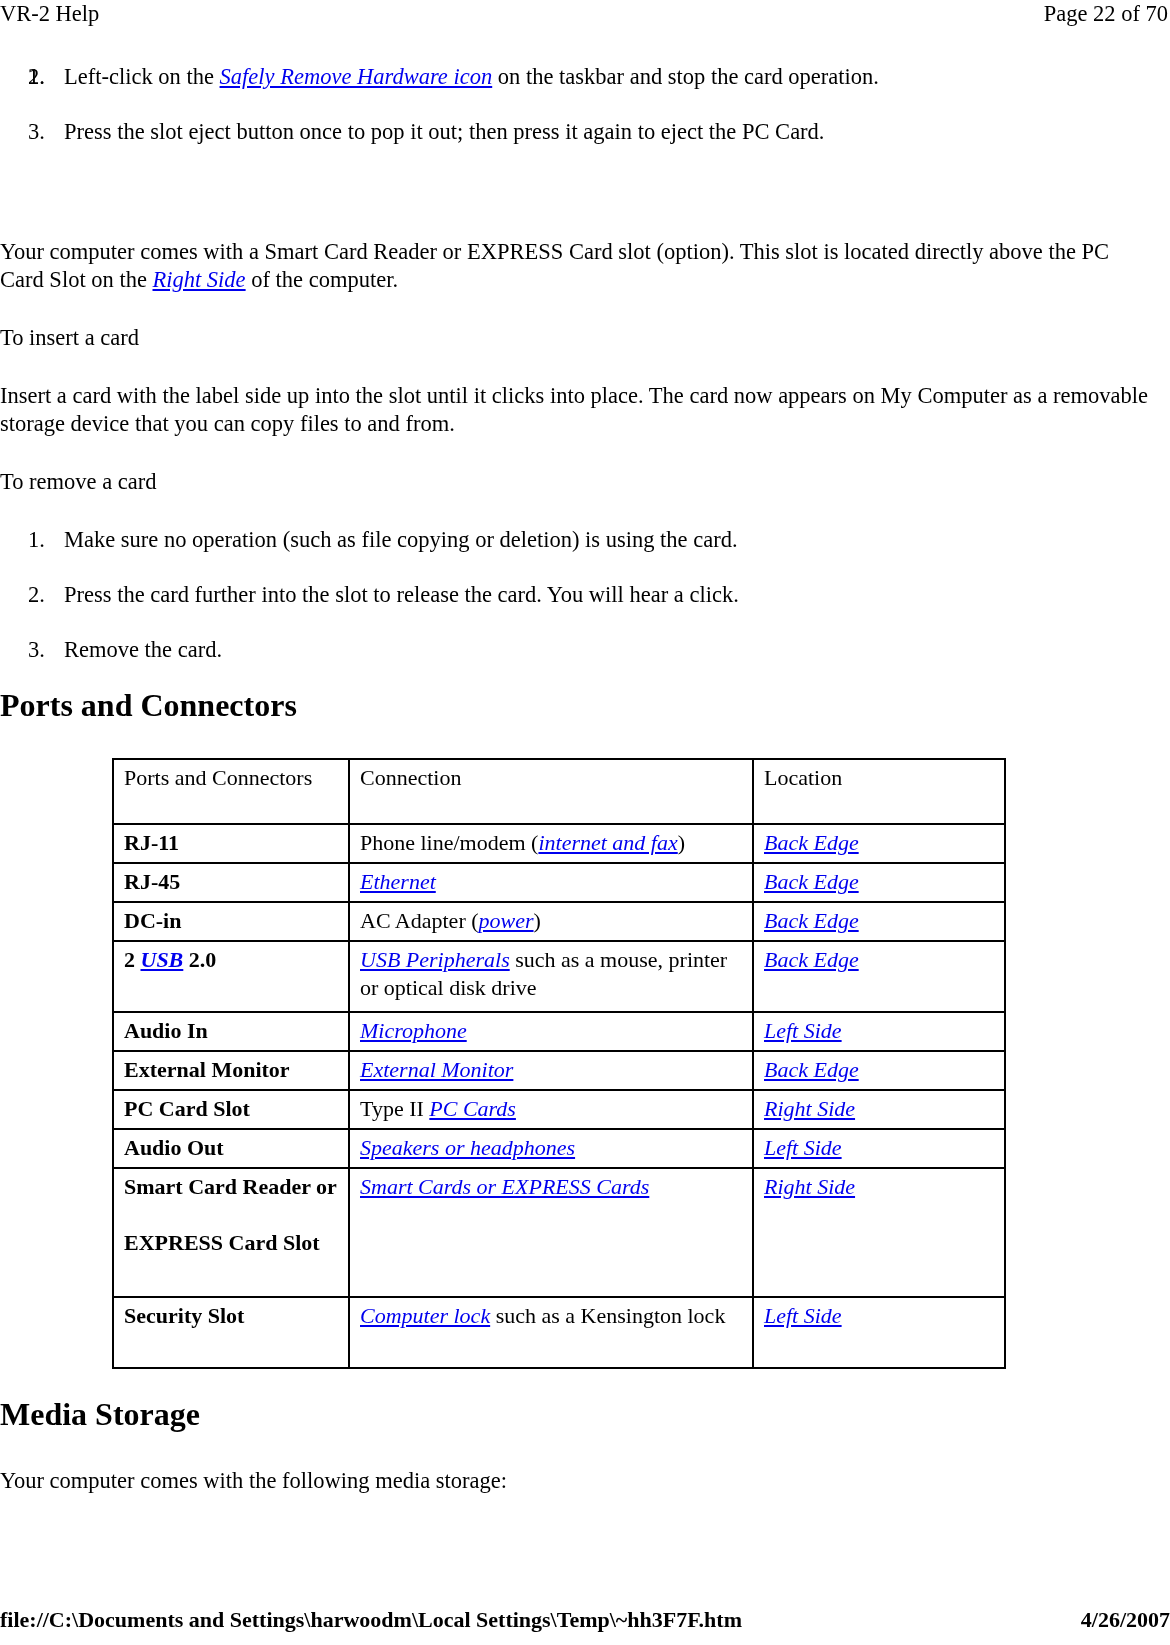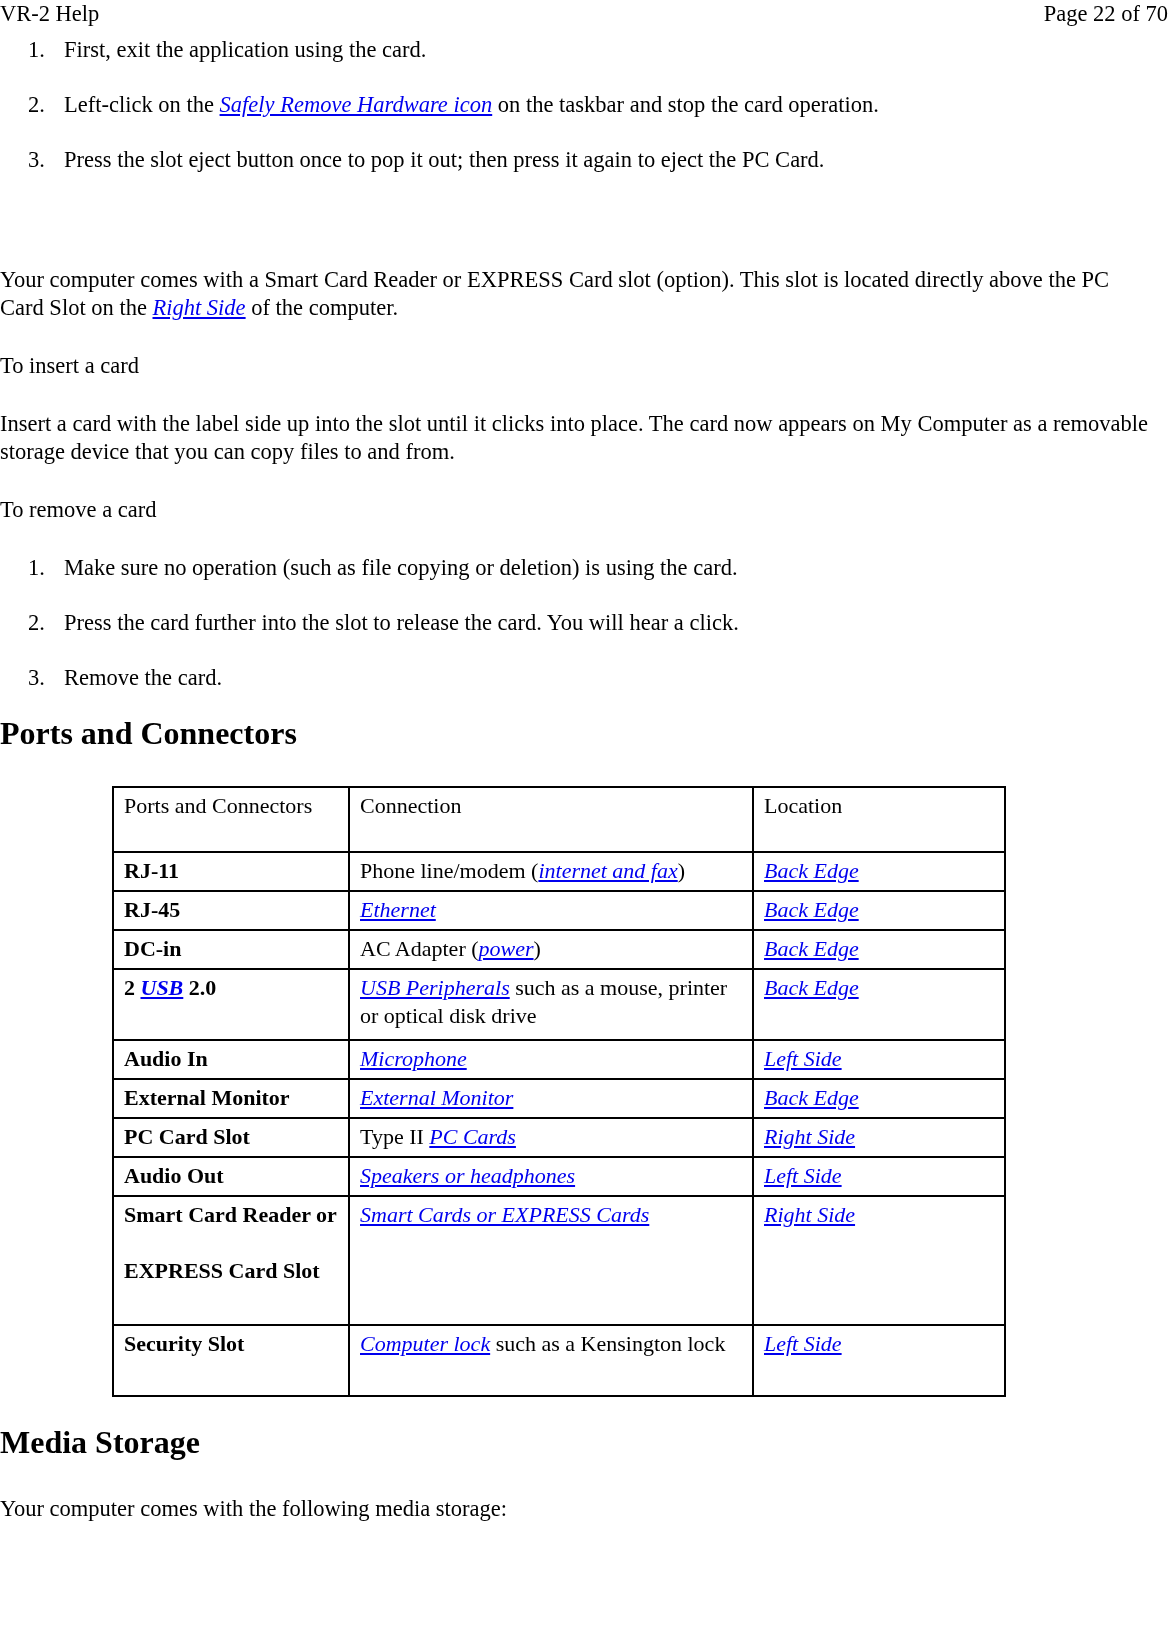--- a/index.html
+++ b/index.html
@@ -147,21 +147,21 @@
 
   <div class="running-head">
     <span class="rh-left">VR-2 Help</span>
     <span class="rh-right">Page 22 of 70</span>
   </div>
 
   <div class="content">
 
     <ol class="steps">
       <li>
-        <span class="num">1.</span><span>First, exit the application using the card.</span>
+        <span class="num">1.</span>
       </li>
       <li>
         <span class="num">2.</span><span>Left-click on the </span><a class="link" href="#">Safely Remove Hardware icon</a><span> on the taskbar and stop the card operation.</span>
       </li>
       <li>
         <span class="num">3.</span><span>Press the slot eject button once to pop it out; then press it again to eject the PC Card.</span>
       </li>
     </ol>
 
     <div class="sp-62"></div>
@@ -283,14 +283,18 @@
     <div class="sp-26"></div>
 
     <h1 class="sec">Media Storage</h1>
 
     <div class="sp-34"></div>
 
     <p class="para">Your computer comes with the following media storage:</p>
 
   </div>
 
+  <div class="running-foot">
+    <span>file://C:\Documents and Settings\harwoodm\Local Settings\Temp\~hh3F7F.htm</span>
+    <span>4/26/2007</span>
+  </div>
 
 </div>
 
 </body></html>

